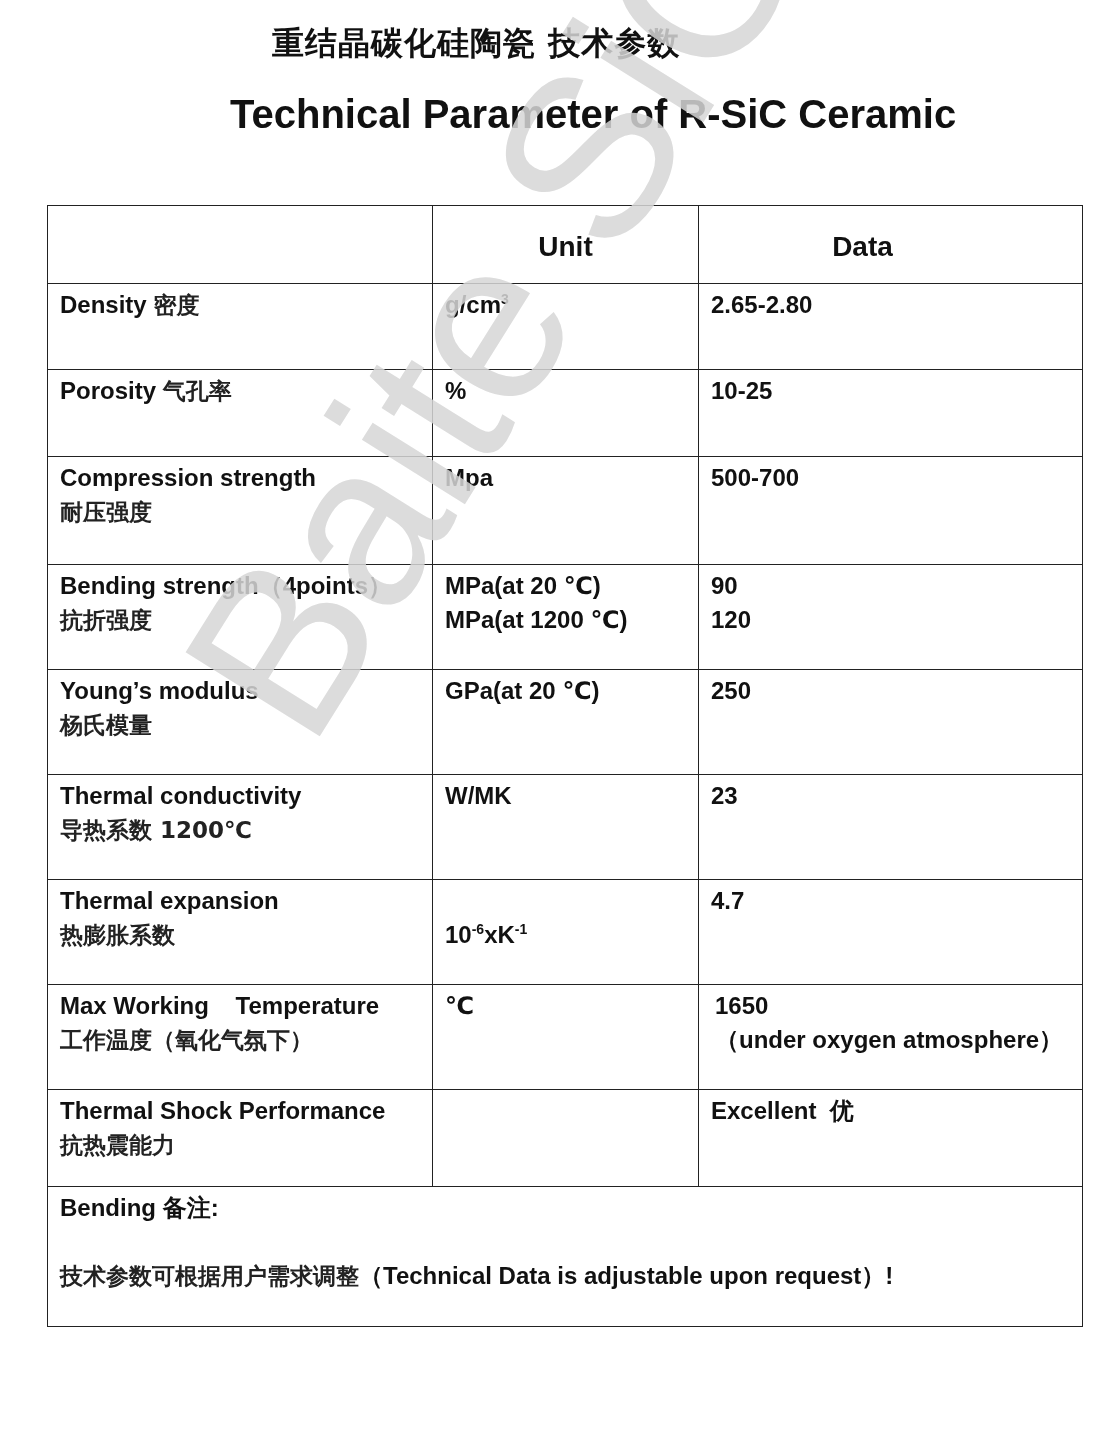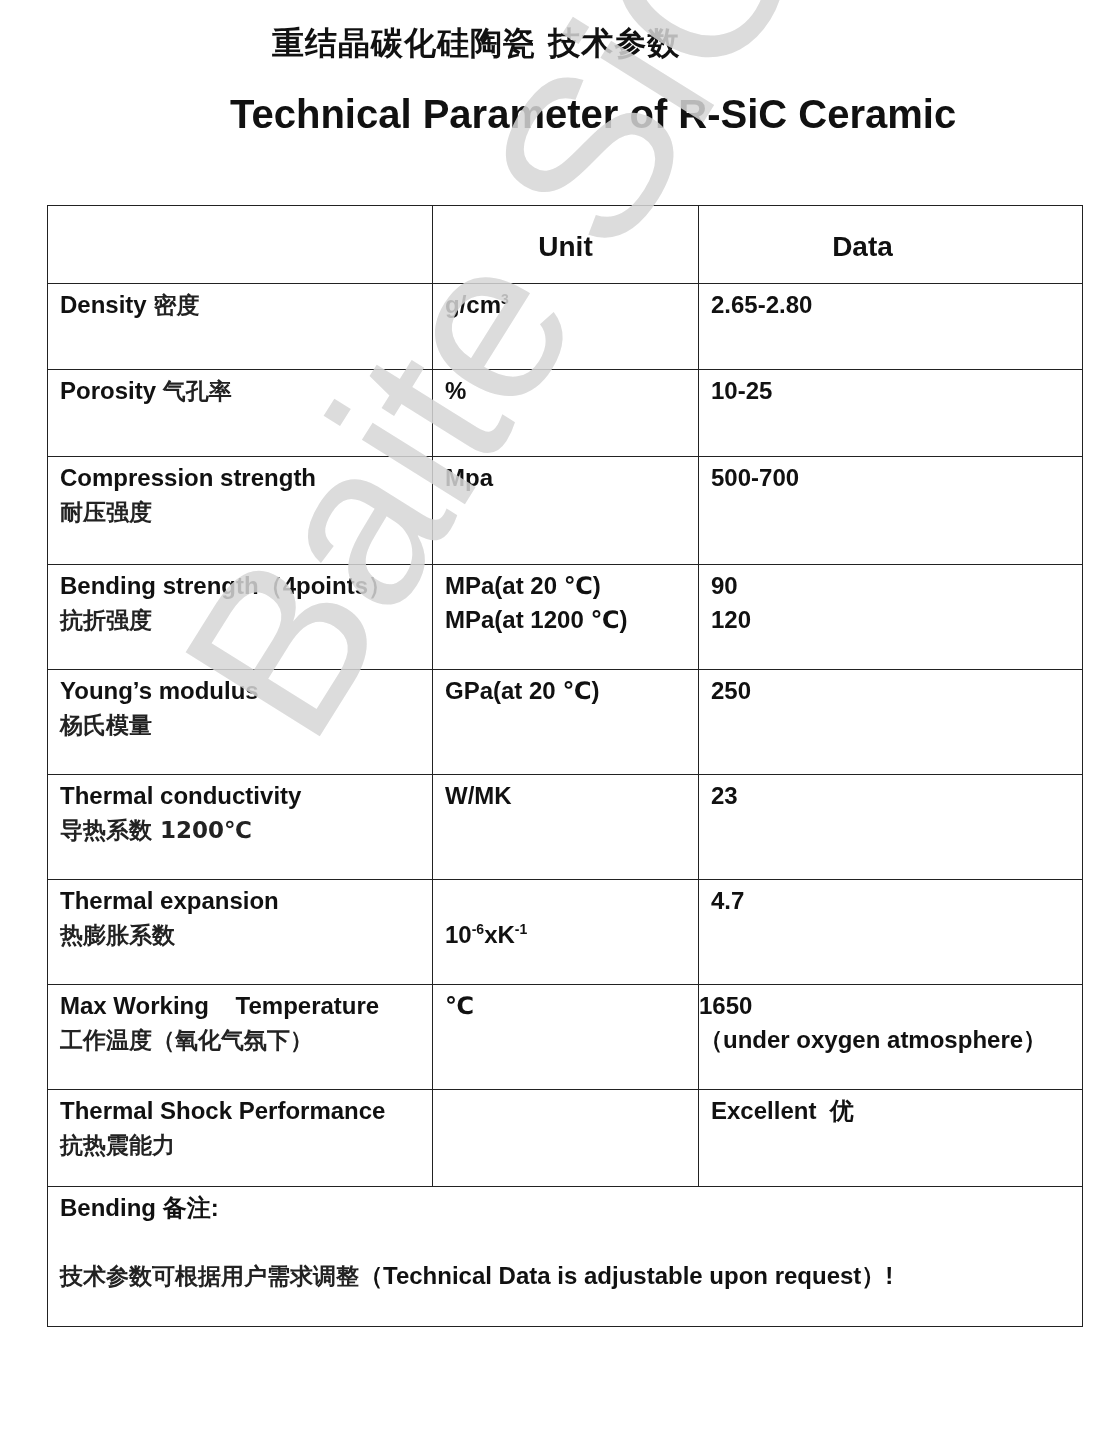--- a/index.html
+++ b/index.html
@@ -124,21 +124,21 @@
         </td>
     <td class="c">4.7</td>
   </tr>
 
   <tr style="height:105px">
     <td>
           <div style="white-space:pre">Max Working    Temperature</div>
           <div class="cn">工作温度（氧化气氛下）</div>
         </td>
     <td class="c">℃</td>
-    <td class="c" style="padding-left:0;padding-right:4px">
+    <td class="c" style="padding-left:16px;padding-right:4px">
           <div>1650</div>
           <div>（under oxygen atmosphere）</div>
         </td>
   </tr>
 
   <tr style="height:97px">
     <td>
           <div>Thermal Shock Performance</div>
           <div class="cn">抗热震能力</div>
         </td>

